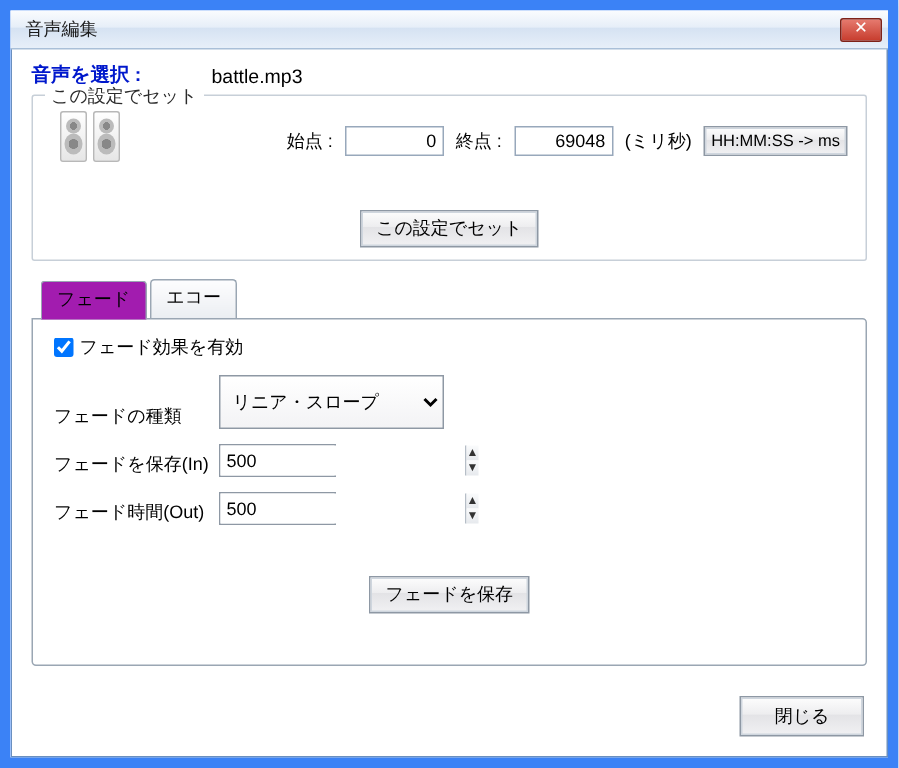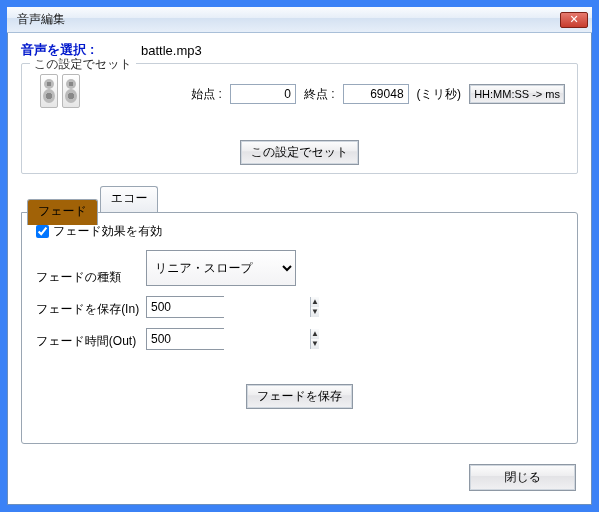--- a/index.html
+++ b/index.html
@@ -20,34 +20,34 @@
 .spk::after{content:"";position:absolute;left:2px;right:2px;bottom:4px;height:14px;background:radial-gradient(circle,#888 35%,#bbb 36%);border-radius:50%}
 .group-row{display:flex;align-items:flex-start;}
 .params{flex:1;display:flex;align-items:center;justify-content:flex-end;gap:8px;margin-top:10px}
 .lbl{font-size:12px}
 .inp{width:66px;height:20px;border:1px solid #98a8bb;padding:0 4px;text-align:right;font-size:12px;background:#fff}
 .btn{background:linear-gradient(#fdfdfd,#ededef 45%,#e3e3e6 46%,#f1f1f3);border:1px solid #8e98a4;border-radius:0;padding:3px 10px;font-size:12px;cursor:pointer;outline:1px solid #cfd6de;outline-offset:-2px}
 .set-row{text-align:center;margin-top:26px}
 .tabs{margin-top:12px;position:relative}
 .tabstrip{display:flex;gap:2px;position:relative;z-index:2;padding-left:6px}
 .tab{border:1px solid #9aa6b3;border-bottom:none;background:linear-gradient(#fdfdfe,#ebeef2);padding:3px 10px 4px;border-radius:3px 3px 0 0;font-size:12px;cursor:pointer}
-.tab.active{background:#a16207;position:relative;top:13px;padding-bottom:5px}
+.tab.active{background:#a21caf;position:relative;top:1px;padding-bottom:5px}
 .tab-panel{border:1px solid #9aa6b3;border-radius:0 3px 3px 3px;padding:10px 14px 16px;min-height:232px;background:#fff;position:relative;top:0}
 .chk-row{display:flex;align-items:center;gap:4px;margin-bottom:10px}
 .chk{width:13px;height:13px}
 .form-row{display:flex;align-items:flex-end;margin:10px 0}
 .form-lbl{width:110px;font-size:12px}
 .select{width:150px;height:36px;border:1px solid #8e98a4;background:linear-gradient(#fff,#f3f3f5);font-size:12px;padding-left:4px}
 .spin{display:flex;align-items:stretch;width:78px;height:22px;border:1px solid #8e98a4}
 .spin input{flex:1;border:none;padding:0 4px;font-size:12px;background:#fff}
 .spin .arrows{width:16px;display:flex;flex-direction:column;border-left:1px solid #b6bec7}
 .spin .arw{flex:1;background:linear-gradient(#fafbfc,#e6e9ed);text-align:center;font-size:8px;line-height:9px;color:#333;cursor:pointer}
 .save-row{text-align:center;margin-top:34px}
 .footer{position:absolute;right:16px;bottom:14px}
-.footer .btn{padding:4px 34px}
+.footer .btn{padding:4px 22px}
 .hms-btn{padding:3px 4px;font-size:11px}
 </style>
 </head>
 <body>
 
 <div class="window">
   <div class="titlebar">
     <span class="title">音声編集</span>
     <div class="close-btn">✕</div>
   </div>

